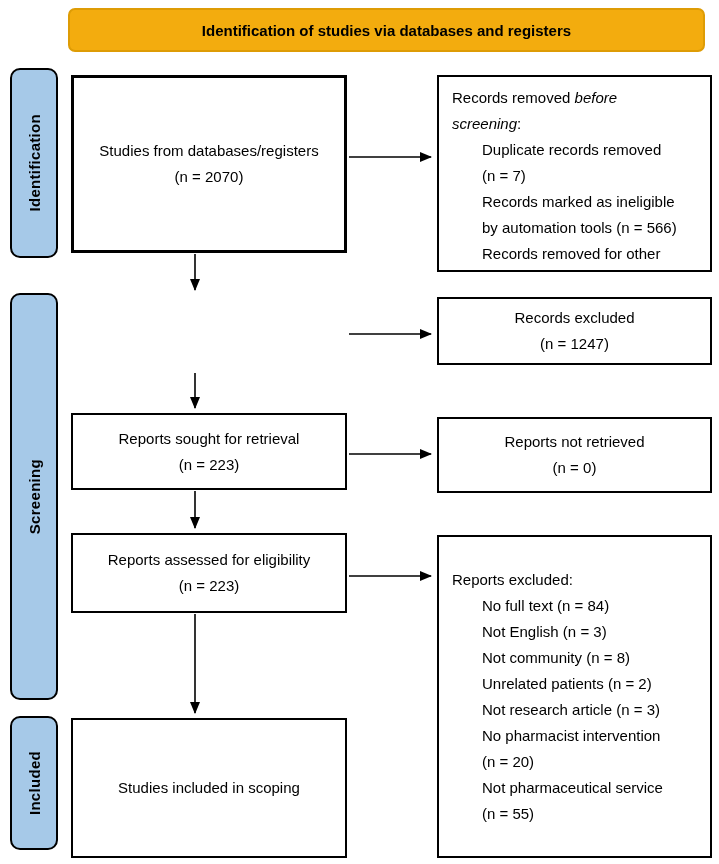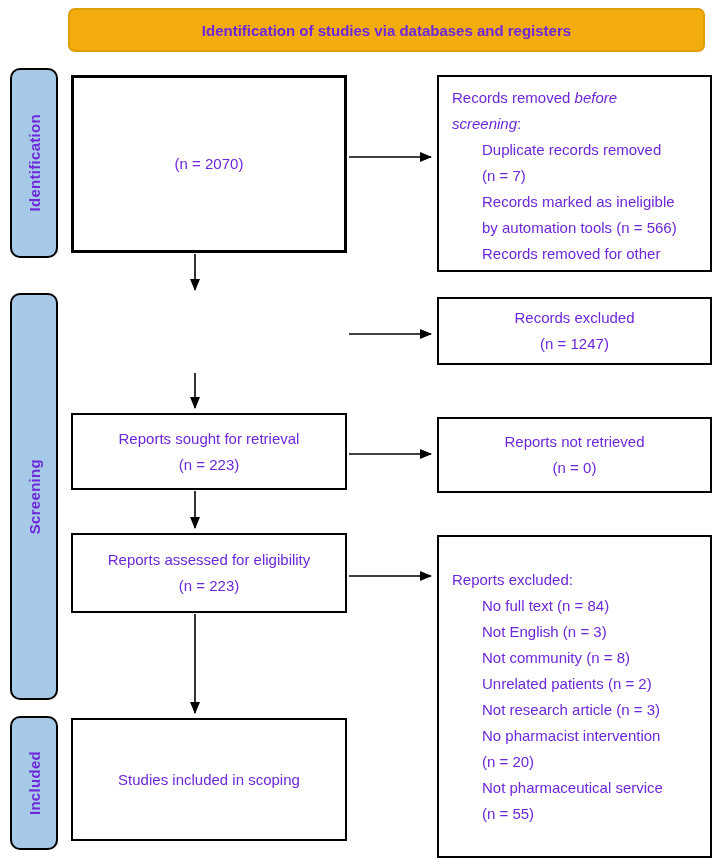--- a/index.html
+++ b/index.html
@@ -1,18 +1,18 @@
 <!DOCTYPE html>
 <html style="--banner-fill: #F3AC0E; --banner-border: #DE9C05; --stage-fill: #A6C9E8; --stage-border: #000000; --box-border: #000000; --arrow: #000000;"><head>
 <meta charset="utf-8">
 <style>
   html,body { margin:0; padding:0; background:#ffffff; }
   .canvas {
     position:relative; width:719px; height:864px; background:#ffffff;
-    font-family:"Liberation Sans", sans-serif; color:#6d28d9; overflow:hidden;
+    font-family:"Liberation Sans", sans-serif; color:#000000; overflow:hidden;
   }
   .banner {
     position:absolute; left:68px; top:8px; width:637px; height:44px;
     background:var(--banner-fill,#F3AC0E); border:2px solid var(--banner-border,#DE9C05);
     border-radius:7px; box-sizing:border-box;
     display:flex; align-items:center; justify-content:center;
     font-weight:bold; font-size:15px;
   }
   .stage {
     position:absolute; left:10px; width:48px;
@@ -29,21 +29,21 @@
   .st-included       { top:716px; height:134px; }
   .box {
     position:absolute; background:#ffffff; border:2.5px solid var(--box-border,#000000);
     box-sizing:border-box; font-size:15px; line-height:26px;
   }
   .center-box { display:flex; flex-direction:column; align-items:center; justify-content:center; text-align:center; }
   .b1 { left:71px; top:75px;  width:276px; height:178px; border-width:3px; }
   .b2 { left:71px; top:295px; width:276px; height:77px; }
   .b3 { left:71px; top:413px; width:276px; height:77px; }
   .b4 { left:71px; top:533px; width:276px; height:80px; }
-  .b5 { left:71px; top:718px; width:276px; height:123px; }
+  .b5 { left:71px; top:718px; width:276px; height:140px; }
   .r1 { left:437px; top:75px;  width:275px; height:197px; padding:8px 6px 0 13px; }
   .r2 { left:437px; top:297px; width:275px; height:68px; }
   .r3 { left:437px; top:417px; width:275px; height:76px; }
   .r4 { left:437px; top:535px; width:275px; height:323px; padding:30px 5px 0 13px; }
   .indent { padding-left:30px; }
   .pre { white-space:pre-line; }
   .it { font-style:italic; }
   svg.arrows { position:absolute; left:0; top:0; pointer-events:none; }
 </style>
 </head>
@@ -59,20 +59,21 @@
     <span class="vtext">Identification</span>
   </div>
   <div class="stage st-screening">
     <span class="vtext">Screening</span>
   </div>
   <div class="stage st-included">
     <span class="vtext">Included</span>
   </div>
 
   <div class="box center-box b1">
+    <div>Studies from databases/registers</div>
     <div>(n = 2070)</div>
   </div>
 
 
   <div class="box center-box b3">
     <div>Reports sought for retrieval</div>
     <div>(n = 223)</div>
   </div>
 
   <div class="box center-box b4">

